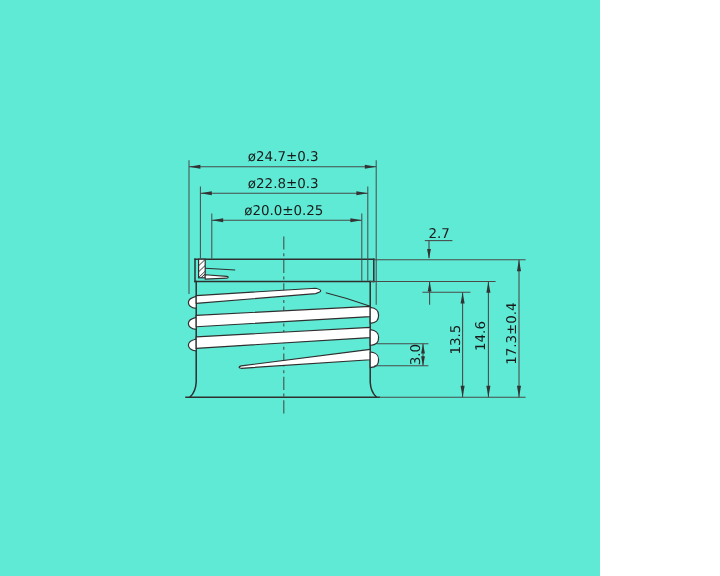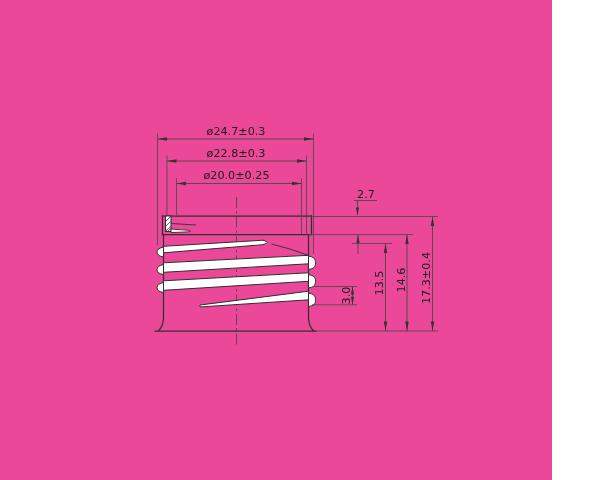--- a/index.html
+++ b/index.html
@@ -1,16 +1,16 @@
 <!DOCTYPE html>
 <html><head>
 <meta charset="utf-8">
 <style>
   html,body{margin:0;padding:0;background:#fff;}
-  .canvas{position:relative;width:552px;height:480px;background:#ec4899;overflow:hidden;
+  .canvas{position:relative;width:500px;height:480px;background:#5eead4;overflow:hidden;
           font-family:"DejaVu Sans","Liberation Sans",sans-serif;}
   svg{display:block;}
   text{fill:#1a1a1a;font-size:11.2px;font-family:"DejaVu Sans","Liberation Sans",sans-serif;}
 </style>
 </head>
 <body>
 
 <div class="canvas">
 <svg width="600" height="480" viewBox="0 0 600 480">
 

